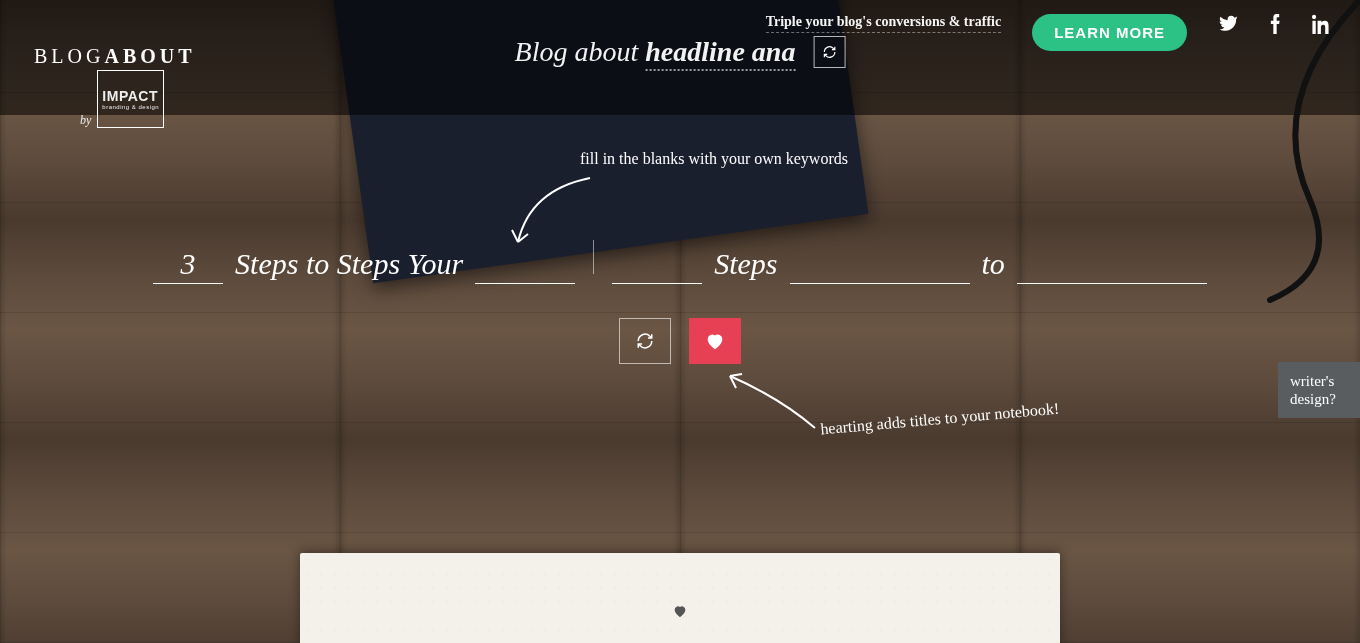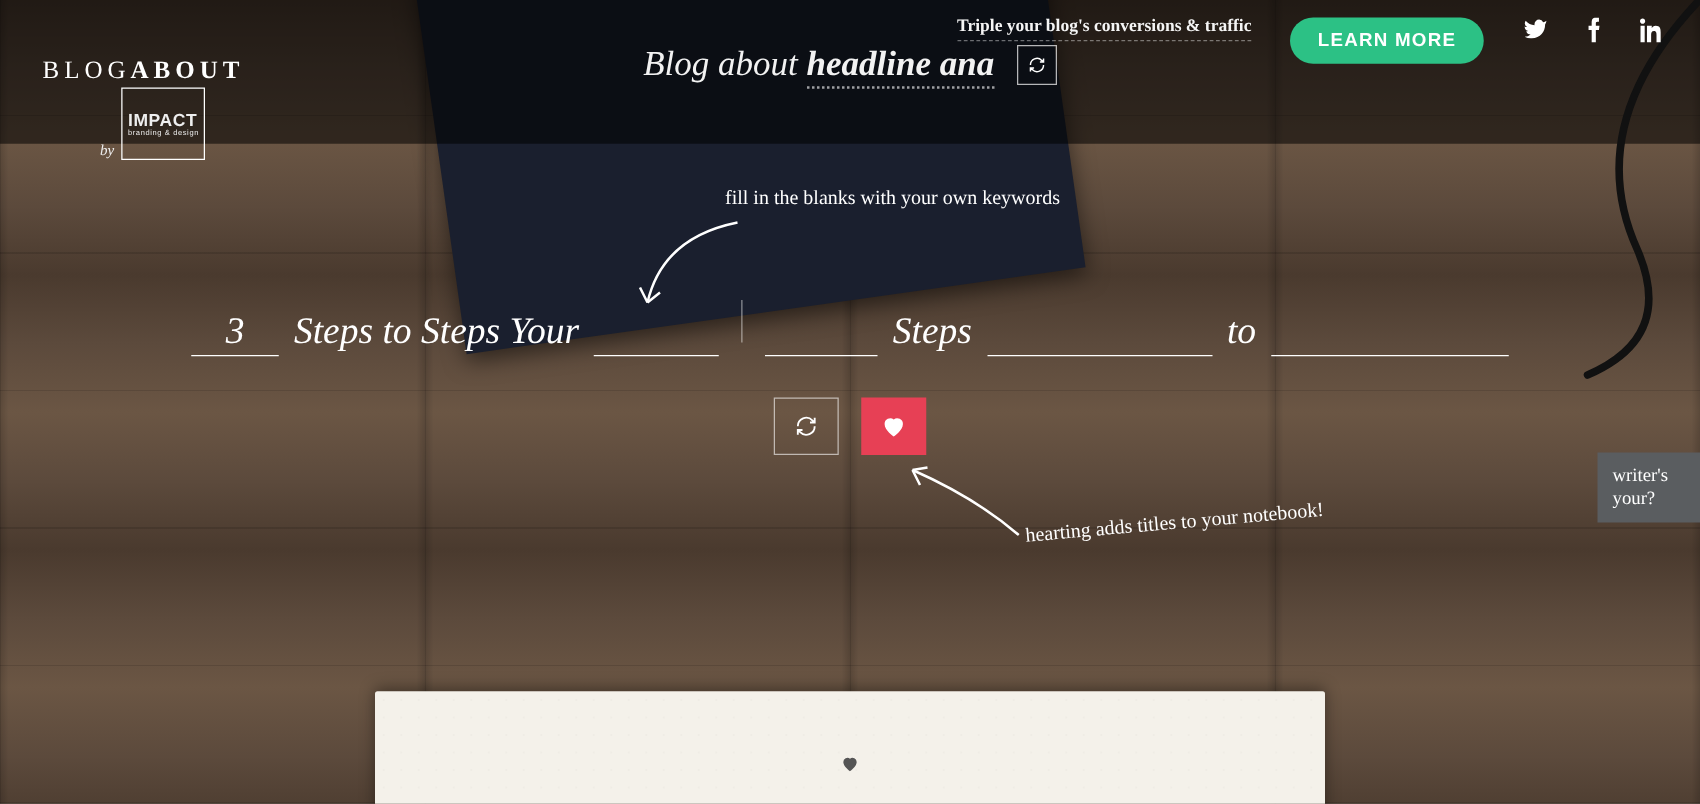--- a/index.html
+++ b/index.html
@@ -396,21 +396,21 @@
       </svg>
   </div>
 </div>
 
 <svg class="arrow-svg" style="top:368px;left:720px" width="110" height="80">
   <path d="M 10 8 Q 60 30 95 60" stroke="#fff" stroke-width="2" fill="none"></path>
   <path d="M 10 8 l 12 -2 M 10 8 l 6 12" stroke="#fff" stroke-width="2" fill="none"></path>
 </svg>
 <div class="hint hint-heart">hearting adds titles to your notebook!</div>
 
-<div class="writers-block">writer's your?</div>
+<div class="writers-block">writer's design?</div>
 
 <div class="notebook-wrap">
   <div class="spiral">
     <span></span>
       <span></span>
       <span></span>
   </div>
   <div class="notebook">
     <span class="notebook-heart">
       <svg width="16" height="16" viewBox="0 0 24 24" fill="#555">

